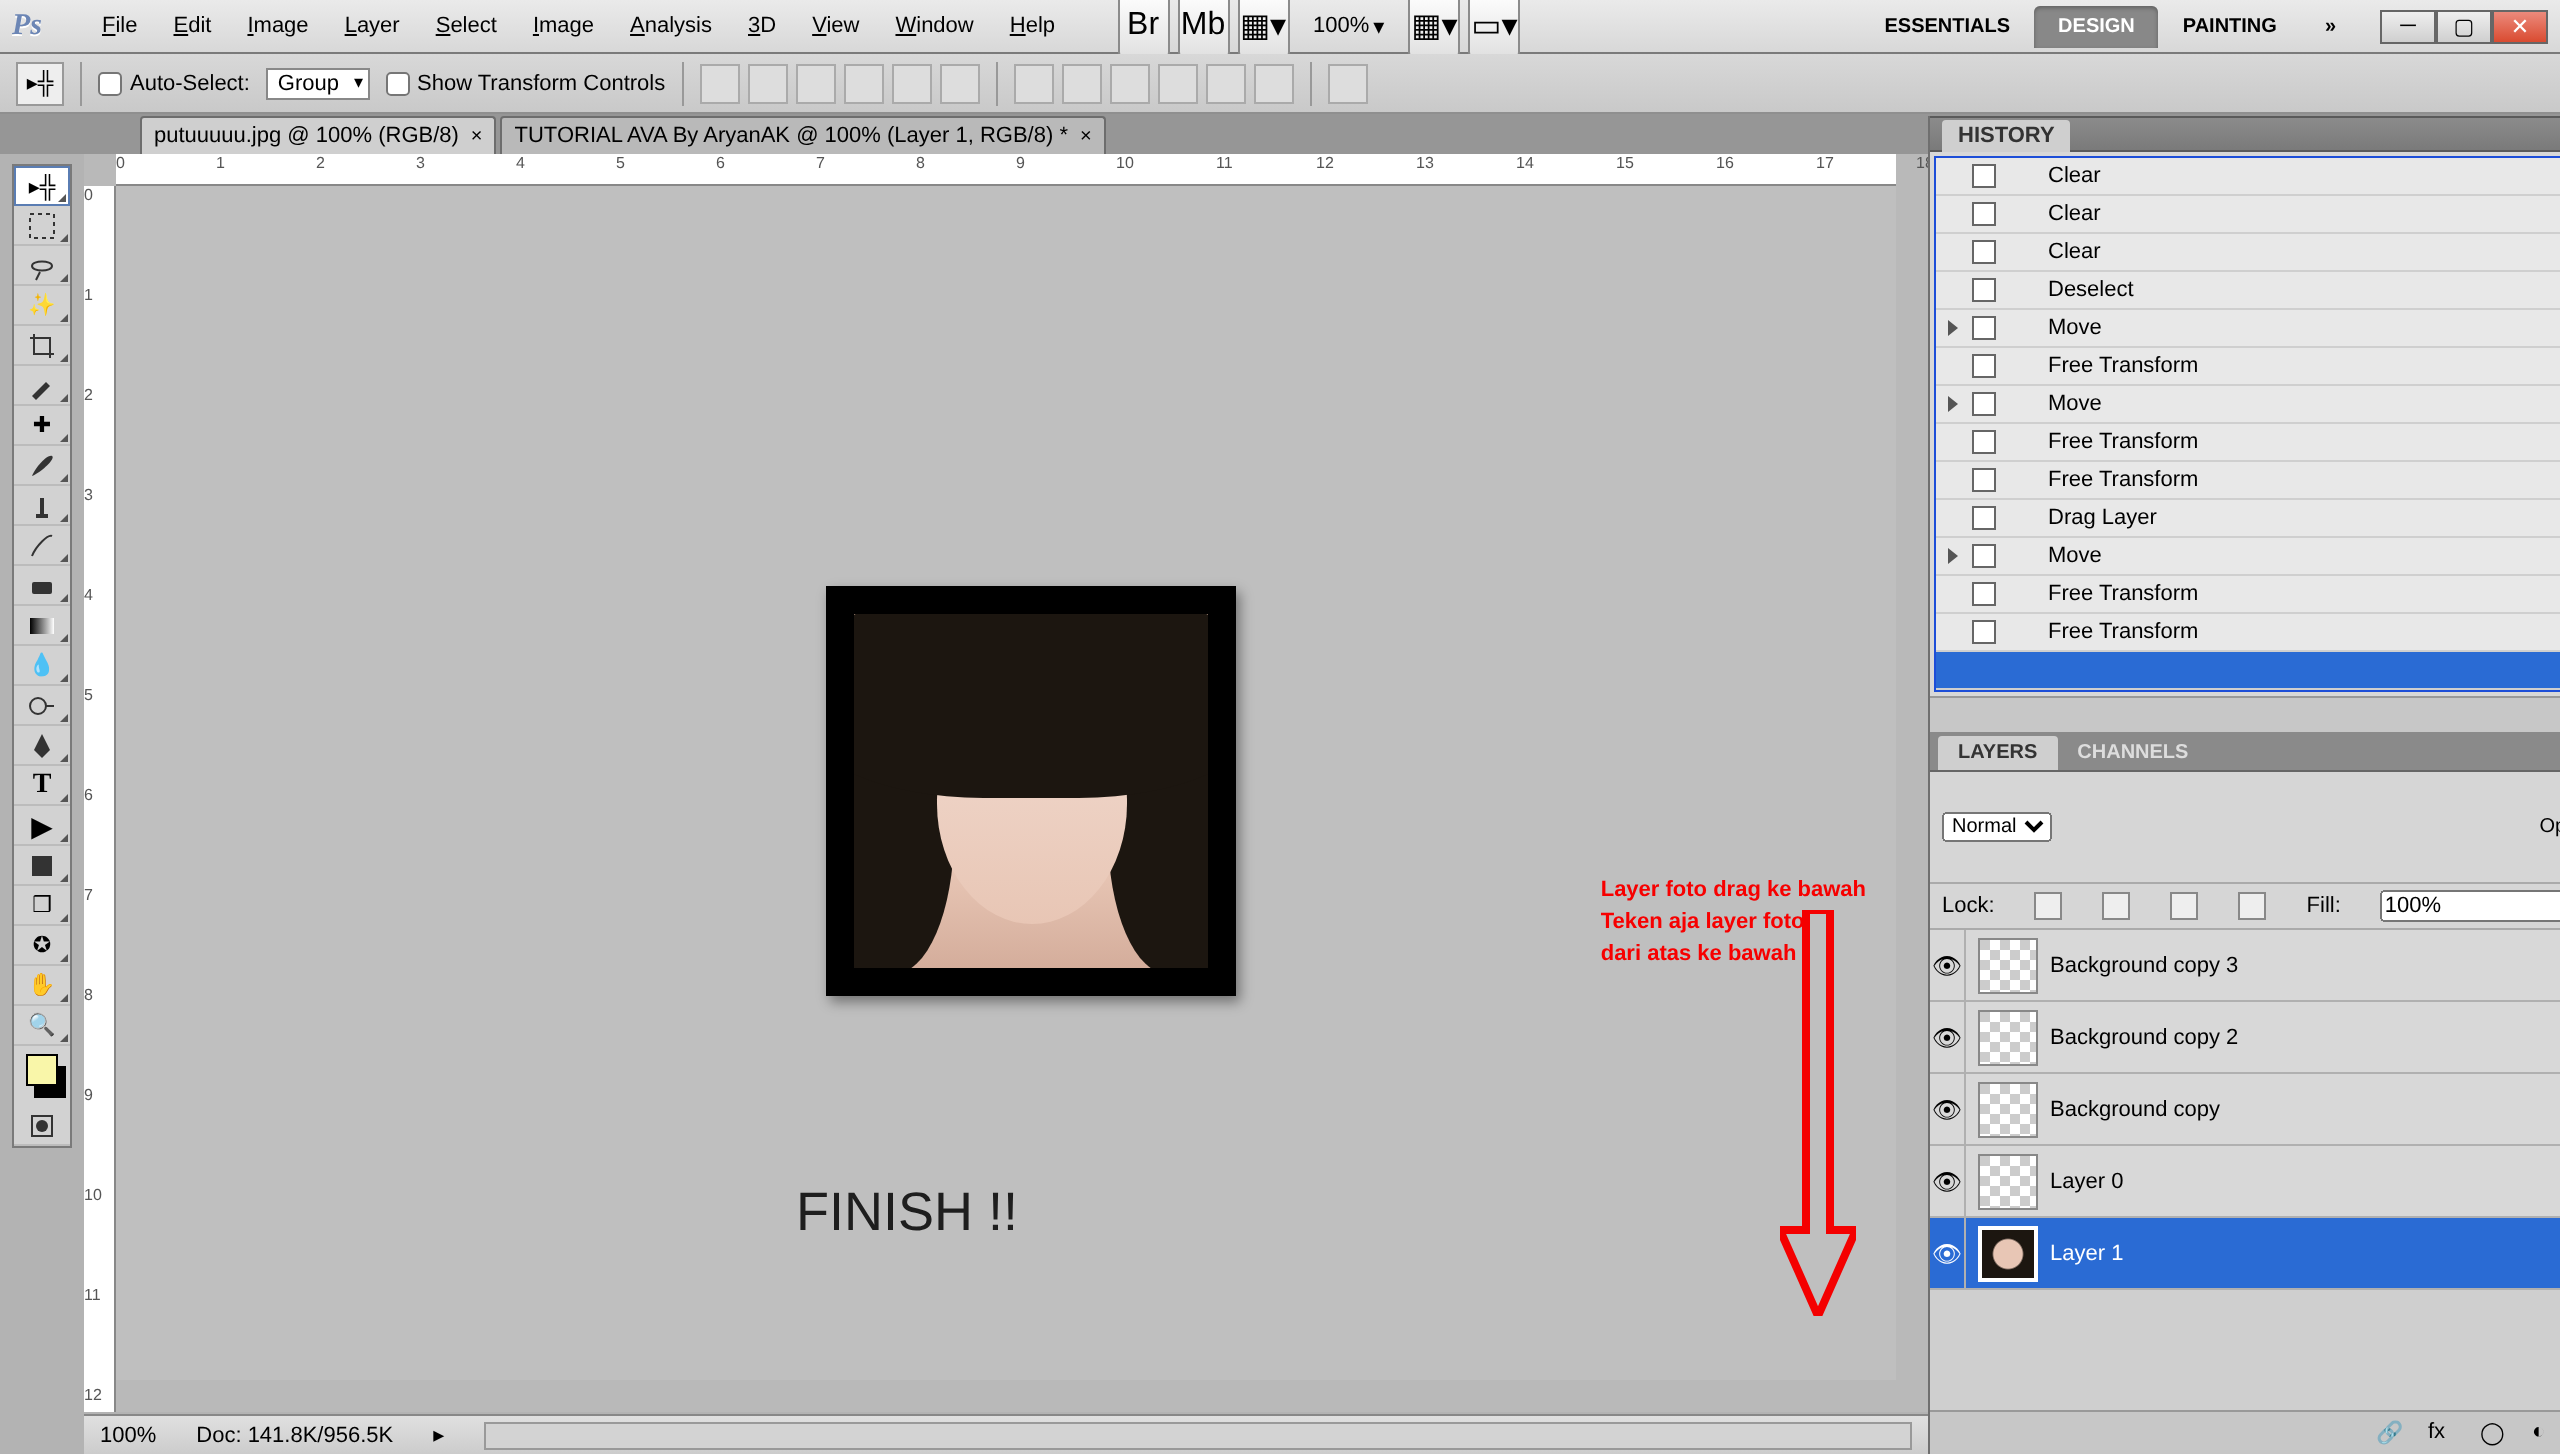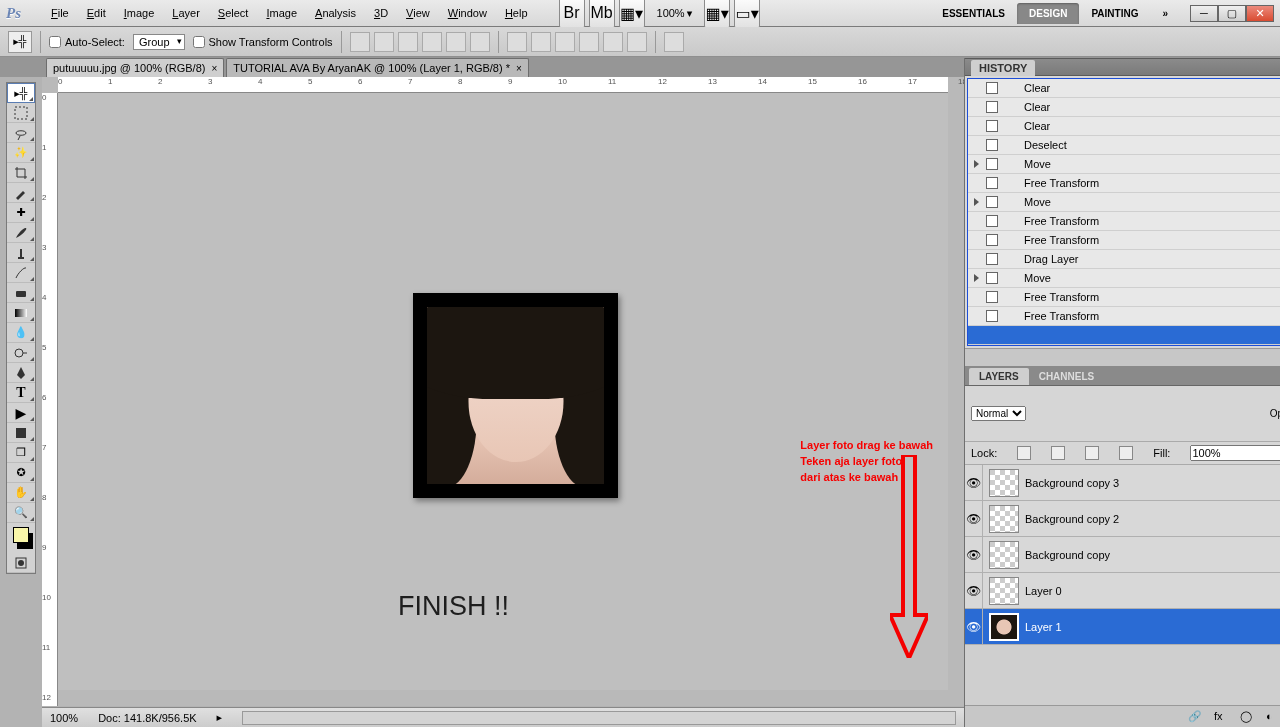--- a/index.html
+++ b/index.html
@@ -24,21 +24,21 @@
 .optbar .tool-ico { width:24px; height:22px; border:1px solid #999; background:#eee; display:flex; align-items:center; justify-content:center; }
 .optbar label { display:flex; align-items:center; gap:4px; }
 .optbar input[type=checkbox] { width:12px; height:12px; }
 .optbar .combo { border:1px solid #888; background:#fff; padding:1px 14px 1px 5px; position:relative; }
 .optbar .combo::after { content:"▾"; position:absolute; right:2px; font-size:9px; }
 .optbar .sep { width:1px; height:22px; background:#999; }
 .optbar .align-group { display:flex; gap:4px; }
 .optbar .align-group span { width:20px; height:20px; border:1px solid #aaa; background:#ddd; display:inline-block; }
 
 
-.tabbar { height:20px; background:#969696; display:flex; align-items:flex-end; padding-left:46px; }
+.tabbar { height:20px; background:#969696; display:flex; align-items:flex-end; padding-left:70px; }
 .doctab { height:19px; background:#cfcfcf; border:1px solid #6d6d6d; border-bottom:none; border-radius:2px 2px 0 0; padding:0 6px; display:flex; align-items:center; gap:6px; font-size:10px; margin-right:2px; }
 .doctab.active { background:#b9b9b9; }
 .doctab .x { font-size:10px; cursor:default; }
 
 
 .toolbox { position:absolute; left:6px; top:82px; width:30px; background:#d2d2d2; border:1px solid #7a7a7a; }
 .toolbox .row { height:20px; display:flex; align-items:center; justify-content:center; border-bottom:1px solid #bcbcbc; position:relative; }
 .toolbox .row.sel { background:#fff; border:1px solid #5a7db3; }
 .toolbox .tri { position:absolute; right:1px; bottom:1px; width:0; height:0; border-left:4px solid transparent; border-bottom:4px solid #555; }
 .toolbox svg{ width:16px; height:16px; }

